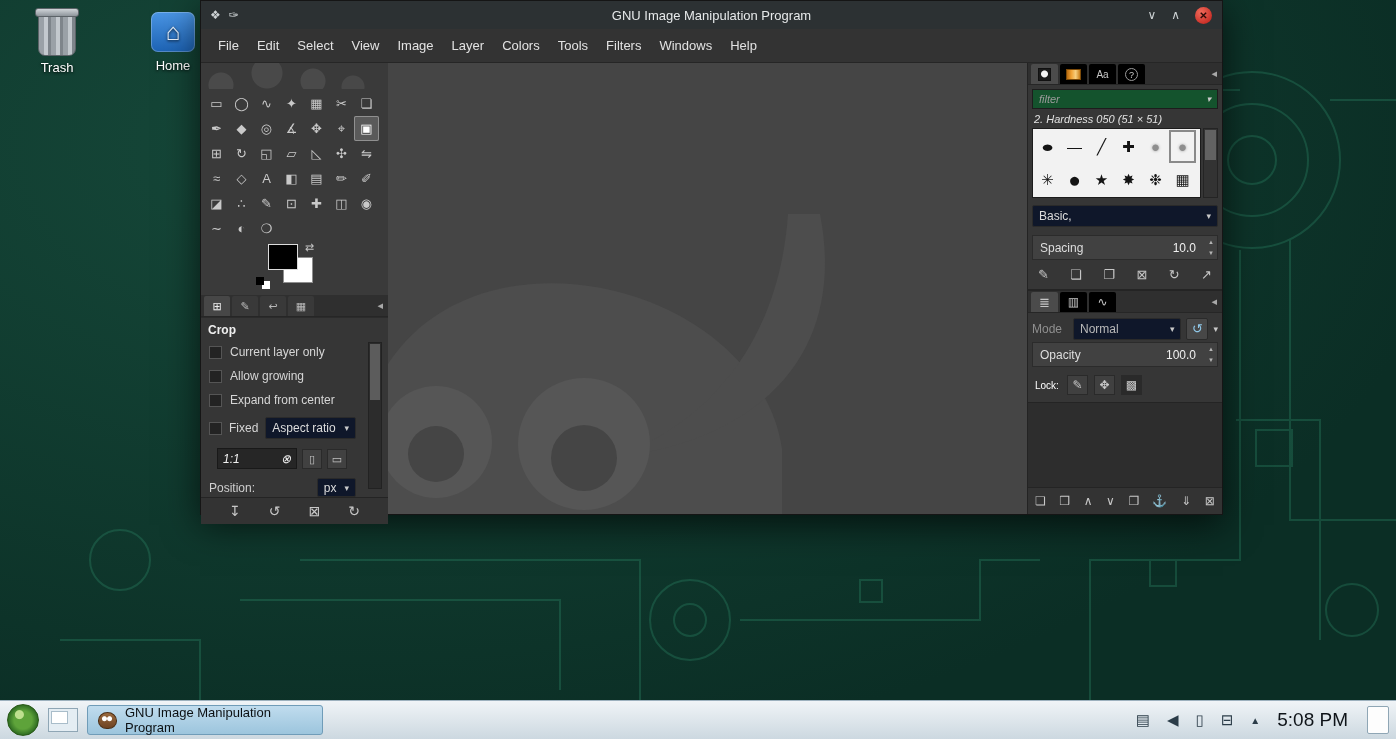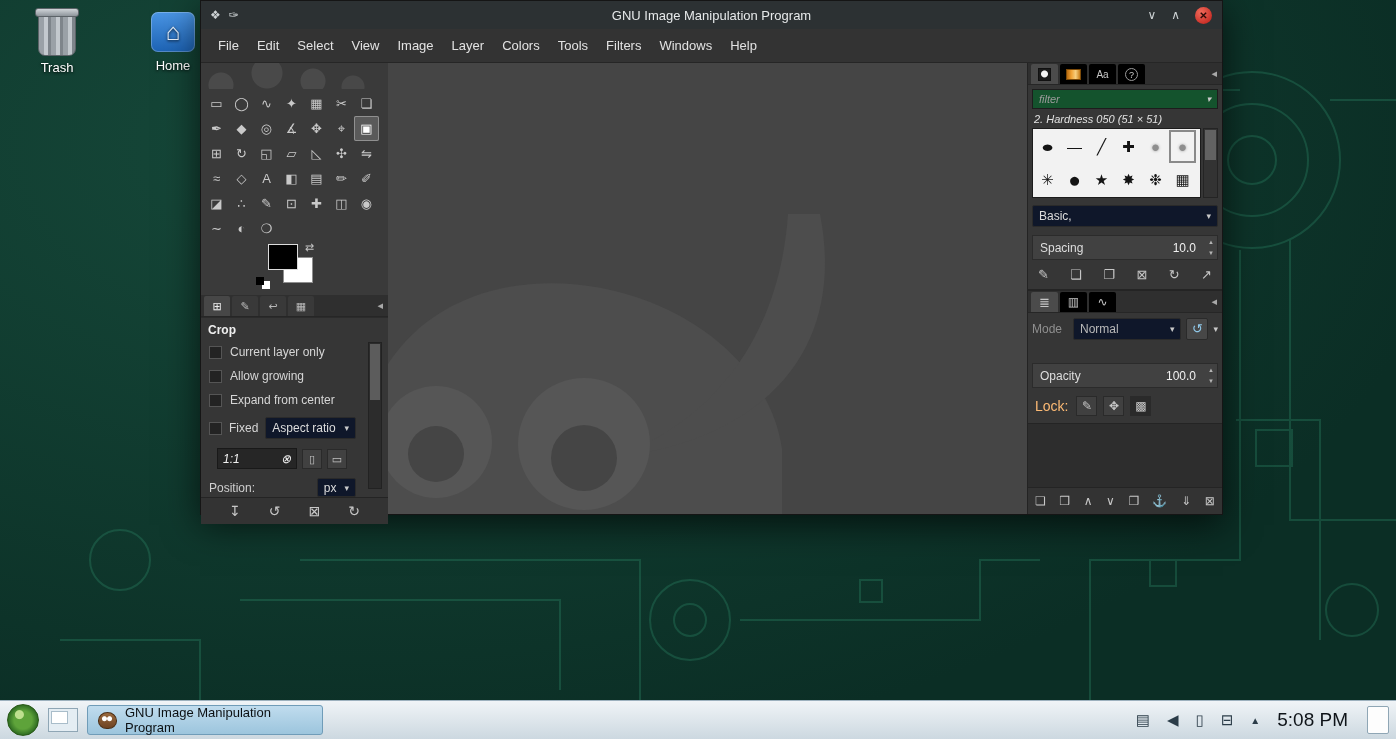--- a/index.html
+++ b/index.html
@@ -97,21 +97,21 @@
   .spin-arrows { position:absolute; right:3px; top:2px; bottom:2px; display:flex; flex-direction:column; justify-content:space-between; color:#b5b5b5; font-size:6px; line-height:8px; }
   .dock-iconrow { display:flex; justify-content:space-between; padding:7px 10px 0; color:#c6c6c6; font-size:13px; }
 
   .layers-sec { flex:1; display:flex; flex-direction:column; margin-top:7px; border-top:2px solid #242424; }
   .mode-row { display:flex; align-items:center; gap:5px; padding:5px 4px 0; }
   .mode-label { color:#8f8f8f; font-size:12px; width:36px; flex:none; }
   .mode-select { flex:1; color:#b9b9b9; }
   .sq-btn { width:22px; height:22px; flex:none; background:#474747; border:1px solid #2a2a2a; color:#8fc7e8; font-size:13px; line-height:20px; text-align:center; border-radius:2px; }
   .mode-dd { color:#c9c9c9; font-size:9px; }
   .lock-row { display:flex; align-items:center; gap:6px; padding:8px 7px 0; }
-  .lock-label { color:#fdba74; font-size:14px; margin-right:2px; }
+  .lock-label { color:#ffffff; font-size:10px; margin-right:2px; }
   .lock-btn { width:21px; height:20px; background:#404040; border:1px solid #2a2a2a; color:#c9c9c9; font-size:12px; line-height:18px; text-align:center; }
   .lock-btn.pressed { background:#2a2a2a; }
   .layer-list { flex:1; margin-top:7px; background:#2d2d2d; border-top:1px solid #242424; border-bottom:1px solid #242424; }
   .layers-toolbar { height:26px; flex:none; background:#333; display:flex; align-items:center; justify-content:space-between; padding:0 7px; color:#c8c8c8; font-size:12px; }
 
   
   .taskbar { position:absolute; left:0; right:0; bottom:0; height:39px;
     background:linear-gradient(#f0f4f7,#ccd8e0); border-top:1px solid #9db1be;
     display:flex; align-items:center; padding:0 7px; gap:9px; }
   .geeko { width:32px; height:32px; border-radius:50%; flex:none;
@@ -401,21 +401,21 @@
           <div class="mode-row">
             <span class="mode-label">Mode</span>
             <div class="select mode-select">
               <span>Normal</span>
               <span class="mode-dd">▾</span>
             </div>
             <span class="sq-btn">↺</span>
             <span class="mode-dd">▾</span>
           </div>
 
-          <div class="spin-row" style="margin:23px 4px 0">
+          <div class="spin-row" style="margin:2px 4px 0">
             <span class="spin-label">Opacity</span>
             <span class="spin-value">100.0</span>
             <span class="spin-arrows">
               <span>▲</span>
               <span>▼</span>
             </span>
           </div>
 
           <div class="lock-row">
             <span class="lock-label">Lock:</span>

